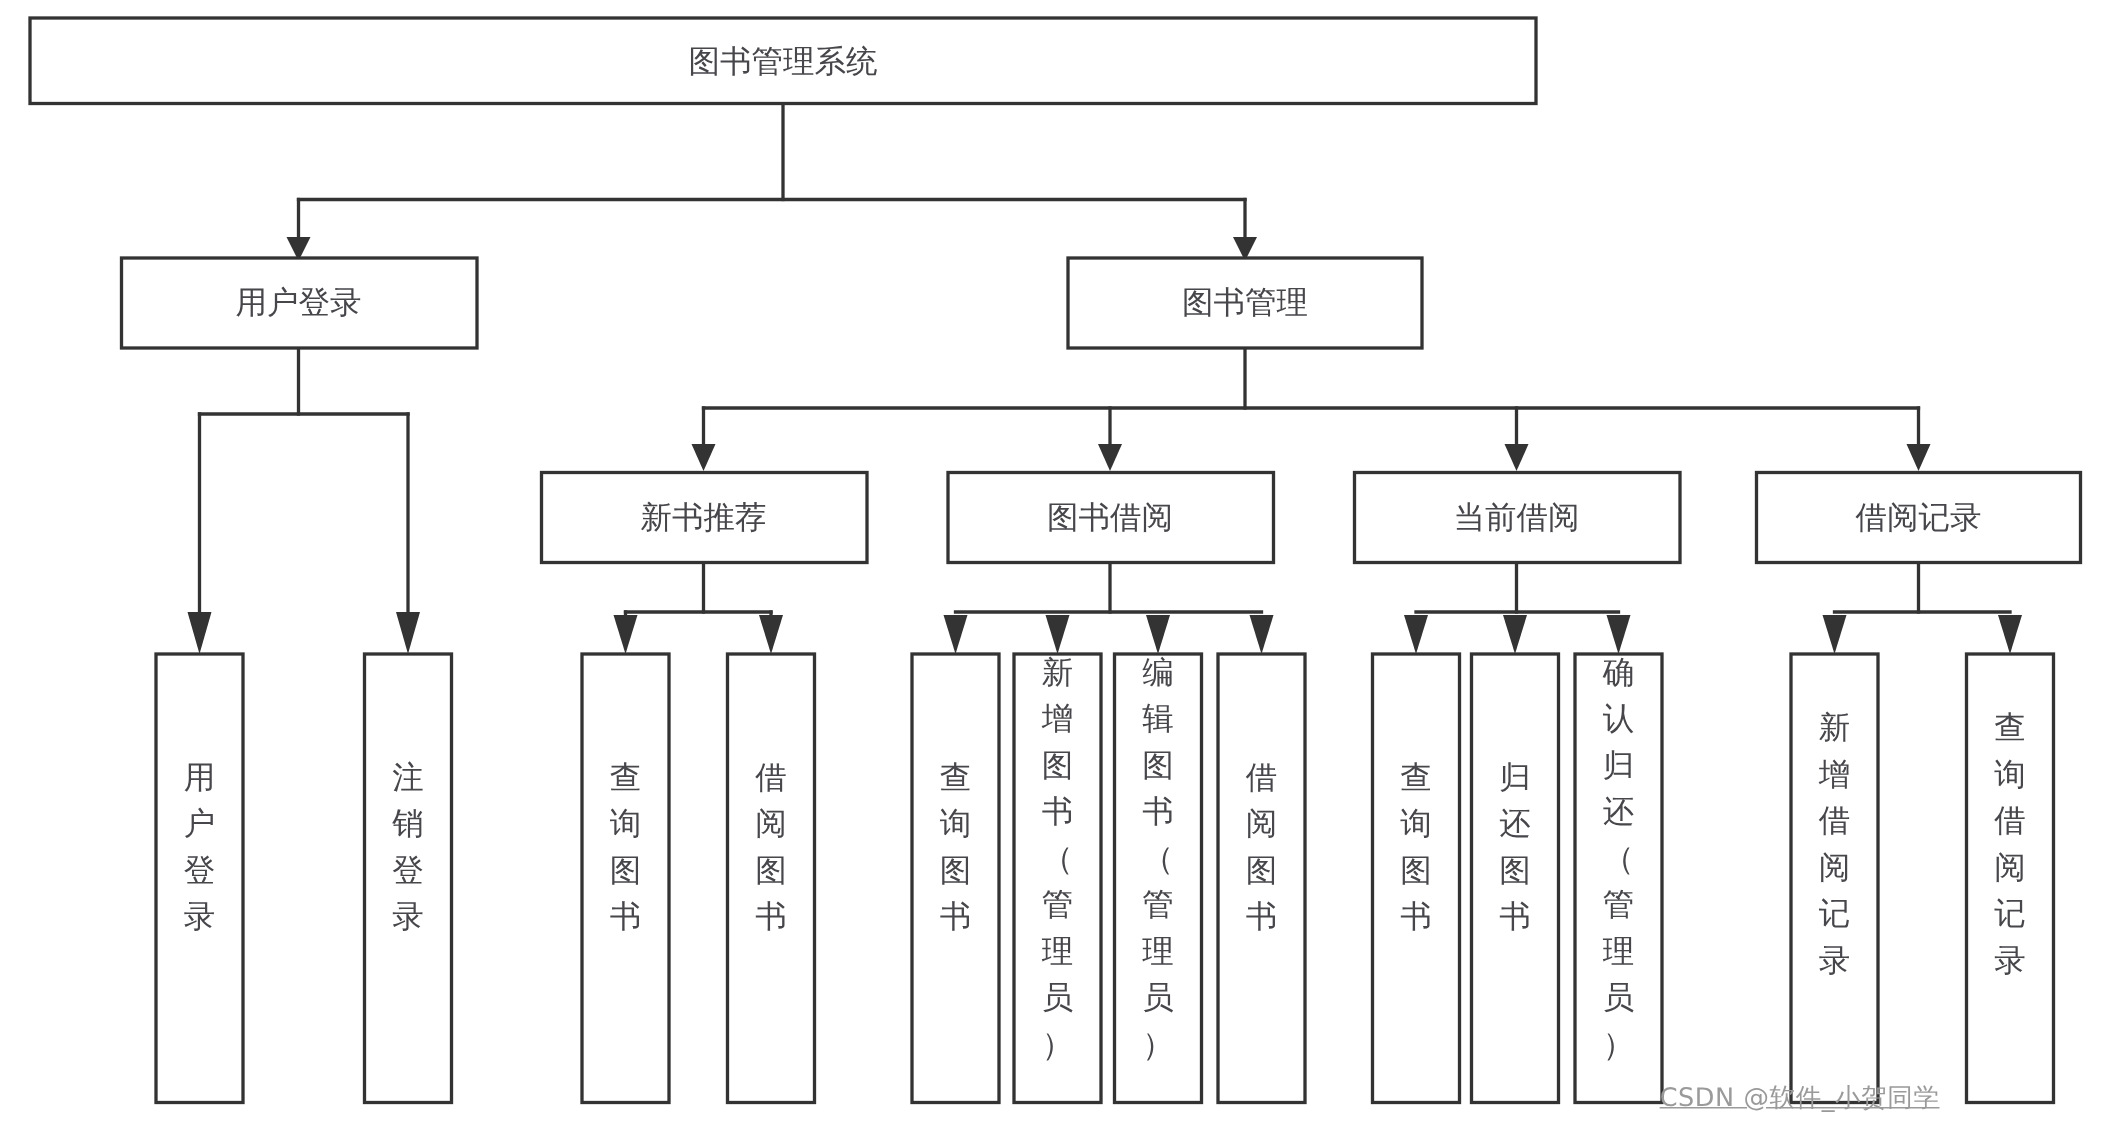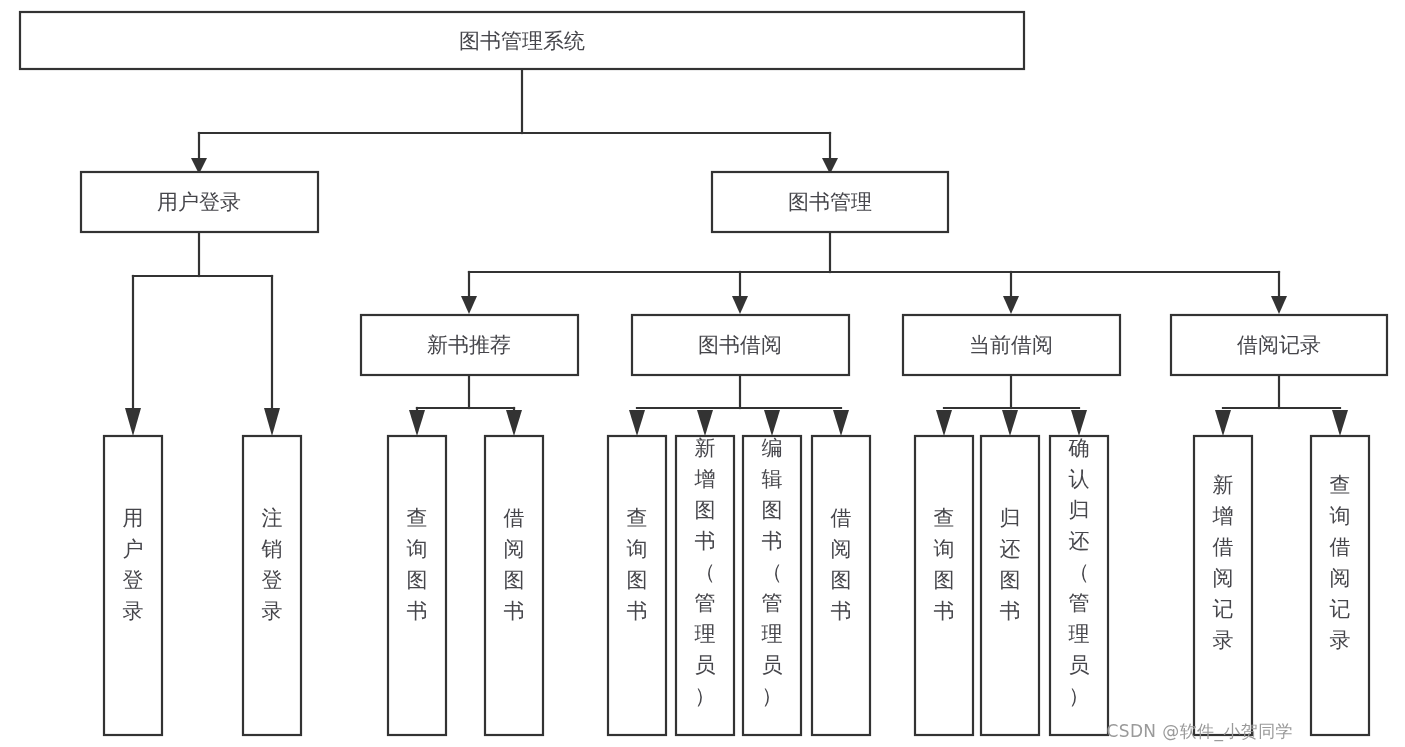--- a/index.html
+++ b/index.html
@@ -58,20 +58,21 @@
   .watermark {
     position: absolute;
     right: 8px;
     bottom: 4px;
     font-family: "DejaVu Sans", "Liberation Sans", sans-serif;
     font-size: 17px;
     color: #9a9a9a;
     letter-spacing: 0.4px;
     white-space: nowrap;
     pointer-events: none;
+    text-decoration: underline;
   }
 </style>
 </head>
 <body>
 
 <div id="diagram-root">
 
   <svg id="flowchart" viewBox="0 0 1405 747" xmlns="http://www.w3.org/2000/svg">
 
     <g>

